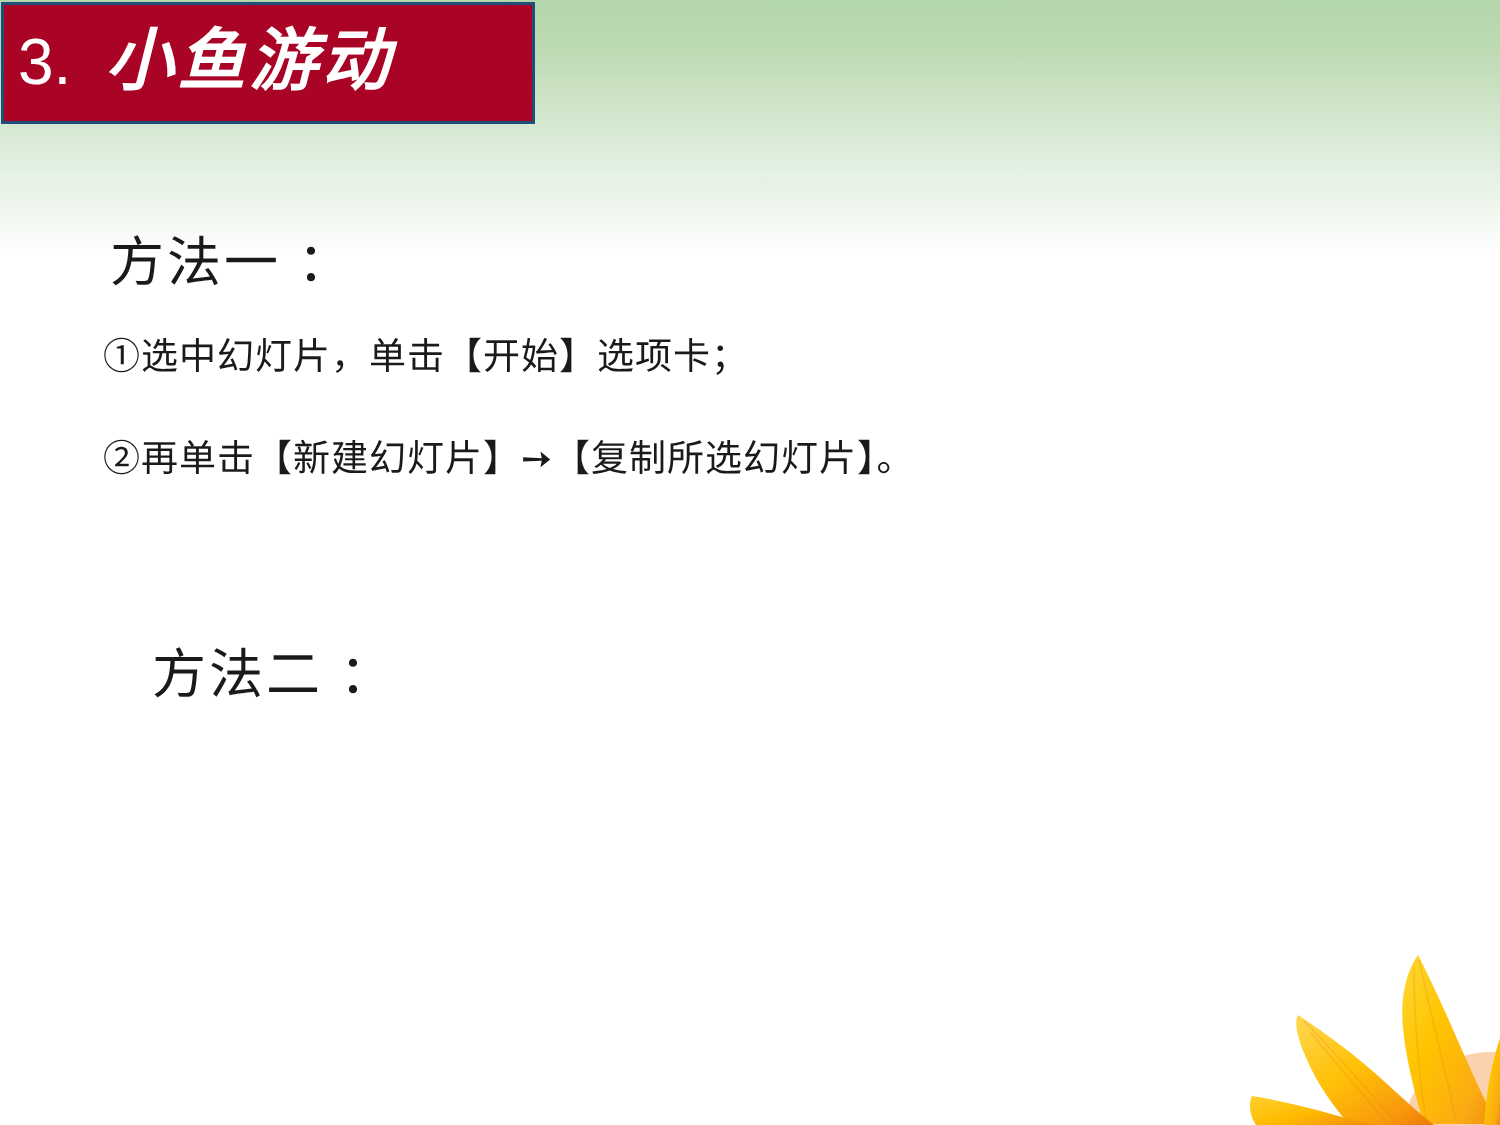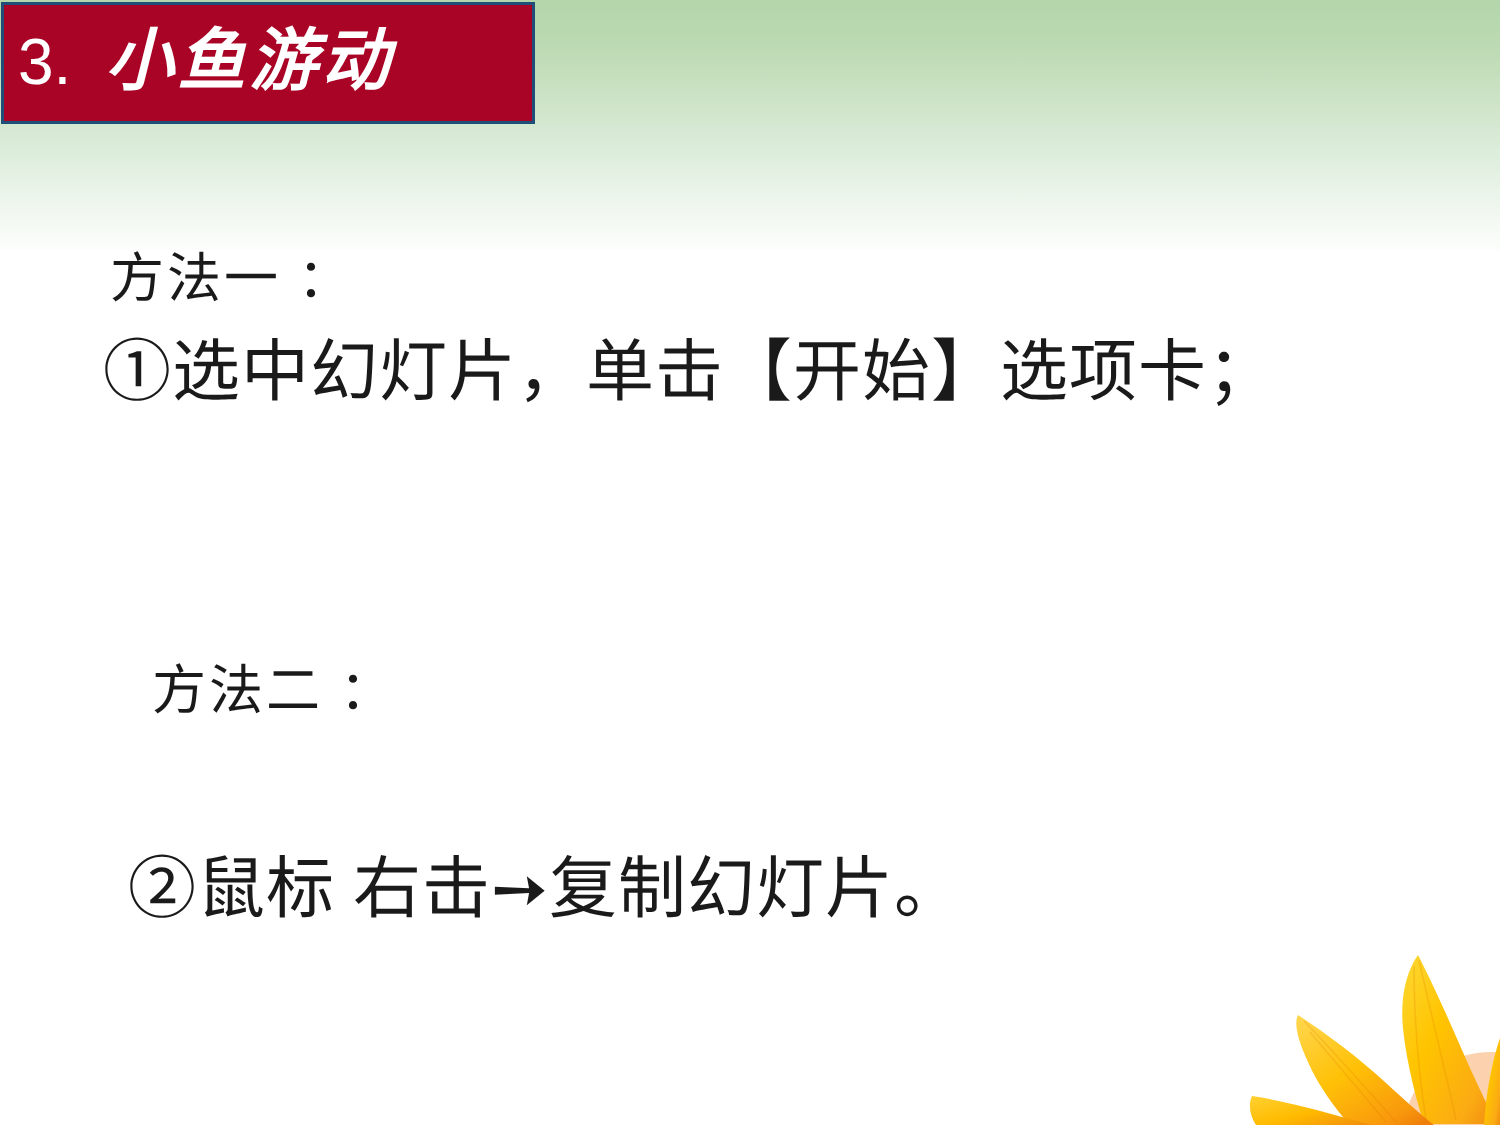--- a/index.html
+++ b/index.html
@@ -92,30 +92,29 @@
     top: 0;
     width: 1500px;
     height: 1125px;
     color: #1a1a1a;
   }
 
   .line {
     position: absolute;
     white-space: nowrap;
     font-family: "Liberation Serif", "DejaVu Serif", serif;
-    font-size: 68px;
+    font-size: 37px;
     line-height: 1;
     letter-spacing: 1px;
     color: #1a1a1a;
   }
 
   .line.heading {
     font-size: 54px;
     letter-spacing: 3px;
-    margin-top: 16px;
   }
 
   
   #line-m1-head { left: 110px; top: 236px; }
   #line-m1-s1   { left: 103px; top: 338px; }
   #line-m1-s2   { left: 103px; top: 440px; }
   #line-m2-head { left: 152px; top: 648px; }
   #line-m2-s1   { left: 128px; top: 756px; }
   #line-m2-s2   { left: 128px; top: 855px; }
 
@@ -142,25 +141,25 @@
       <span class="num">3.</span><span class="gap"></span><span class="cn">小鱼游动</span>
     </div>
   </div>
 
   <div id="body-text">
 
     <div class="line heading" id="line-m1-head">方法一 ：</div>
 
     <div class="line" id="line-m1-s1">①选中幻灯片，单击【开始】选项卡；</div>
 
+    <div class="line" id="line-m1-s2">②再单击【新建幻灯片】➙【复制所选幻灯片】。</div>
 
     <div class="line heading" id="line-m2-head">方法二 ：</div>
 
 
-    <div class="line" id="line-m2-s2">②鼠标 右击➙复制幻灯片。</div>
 
   </div>
 
   <svg id="flower" viewBox="0 0 300 215">
     <defs>
       <linearGradient id="petalA" x1="0" y1="0" x2="1" y2="1">
         <stop offset="0%" stop-color="#fdd835"></stop>
         <stop offset="40%" stop-color="#ffc400"></stop>
         <stop offset="80%" stop-color="#fbab13"></stop>
         <stop offset="100%" stop-color="#f08a10"></stop>

